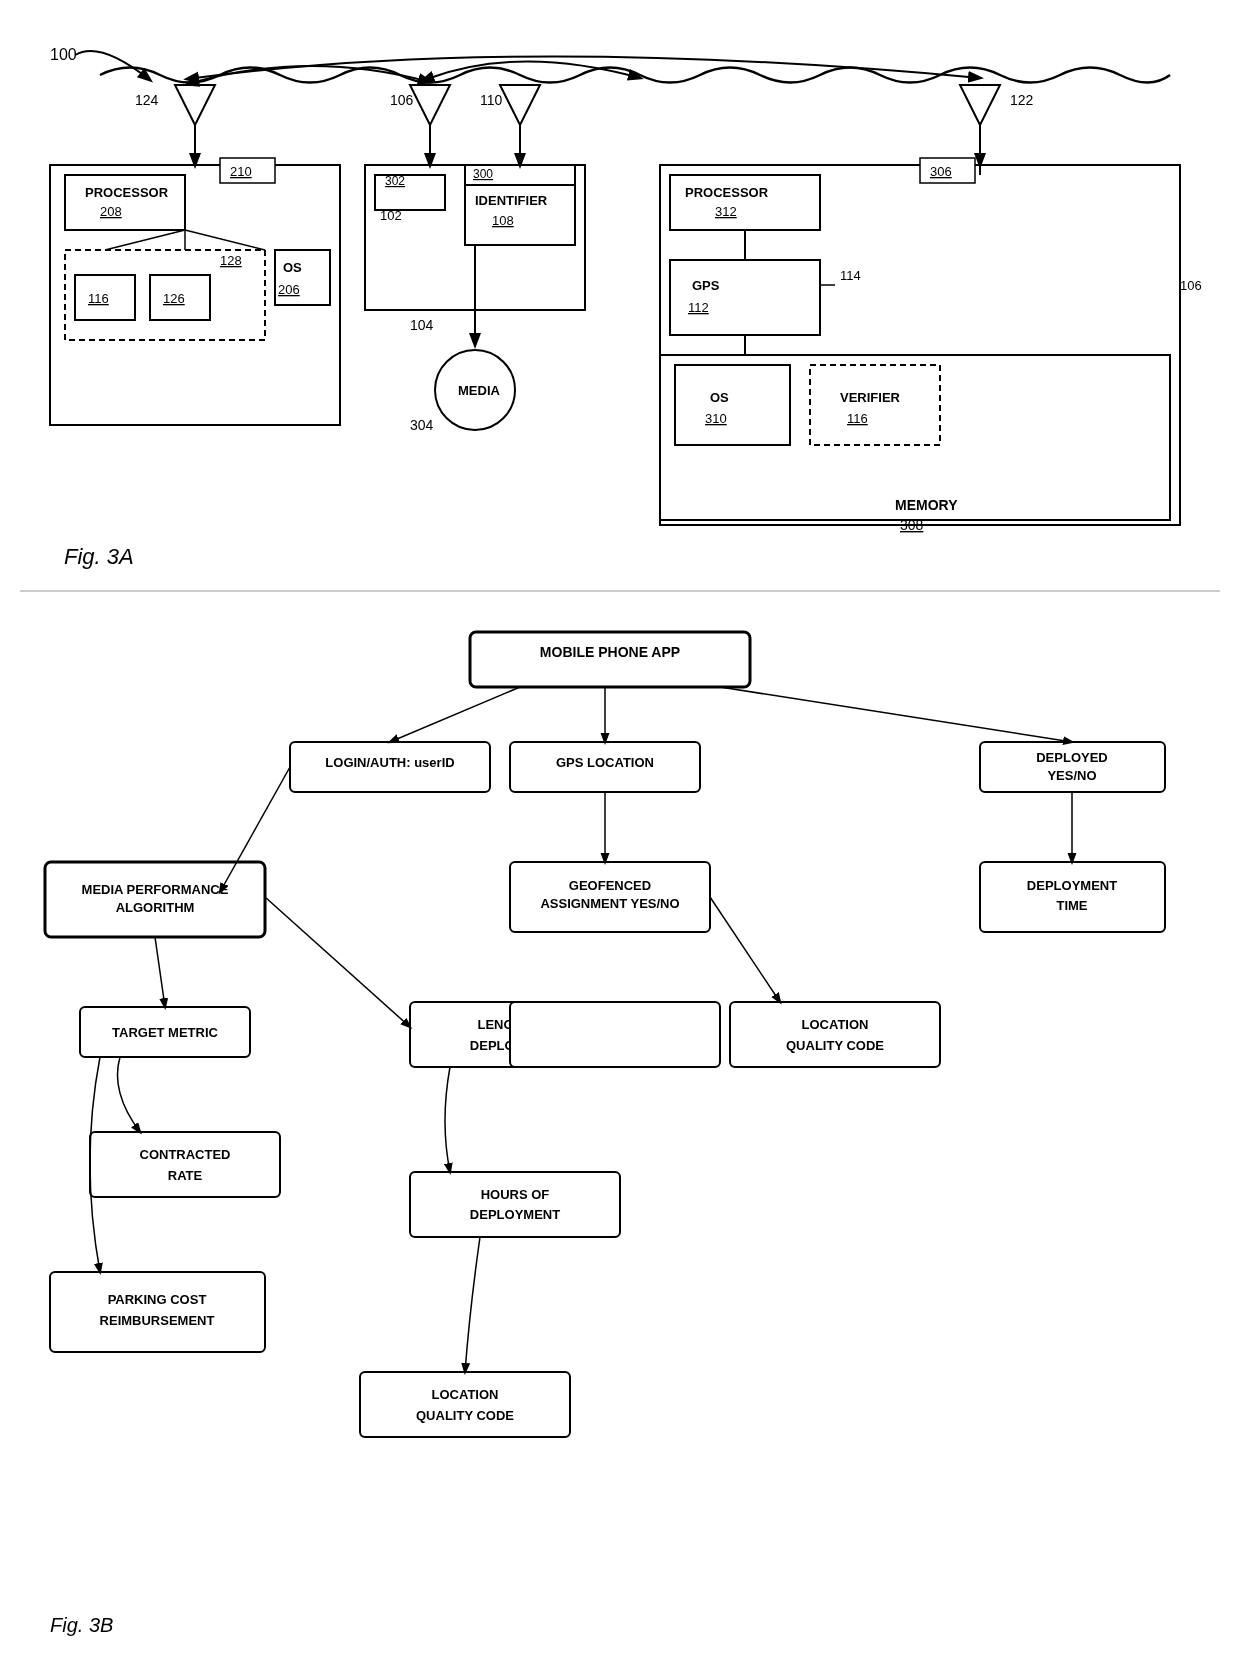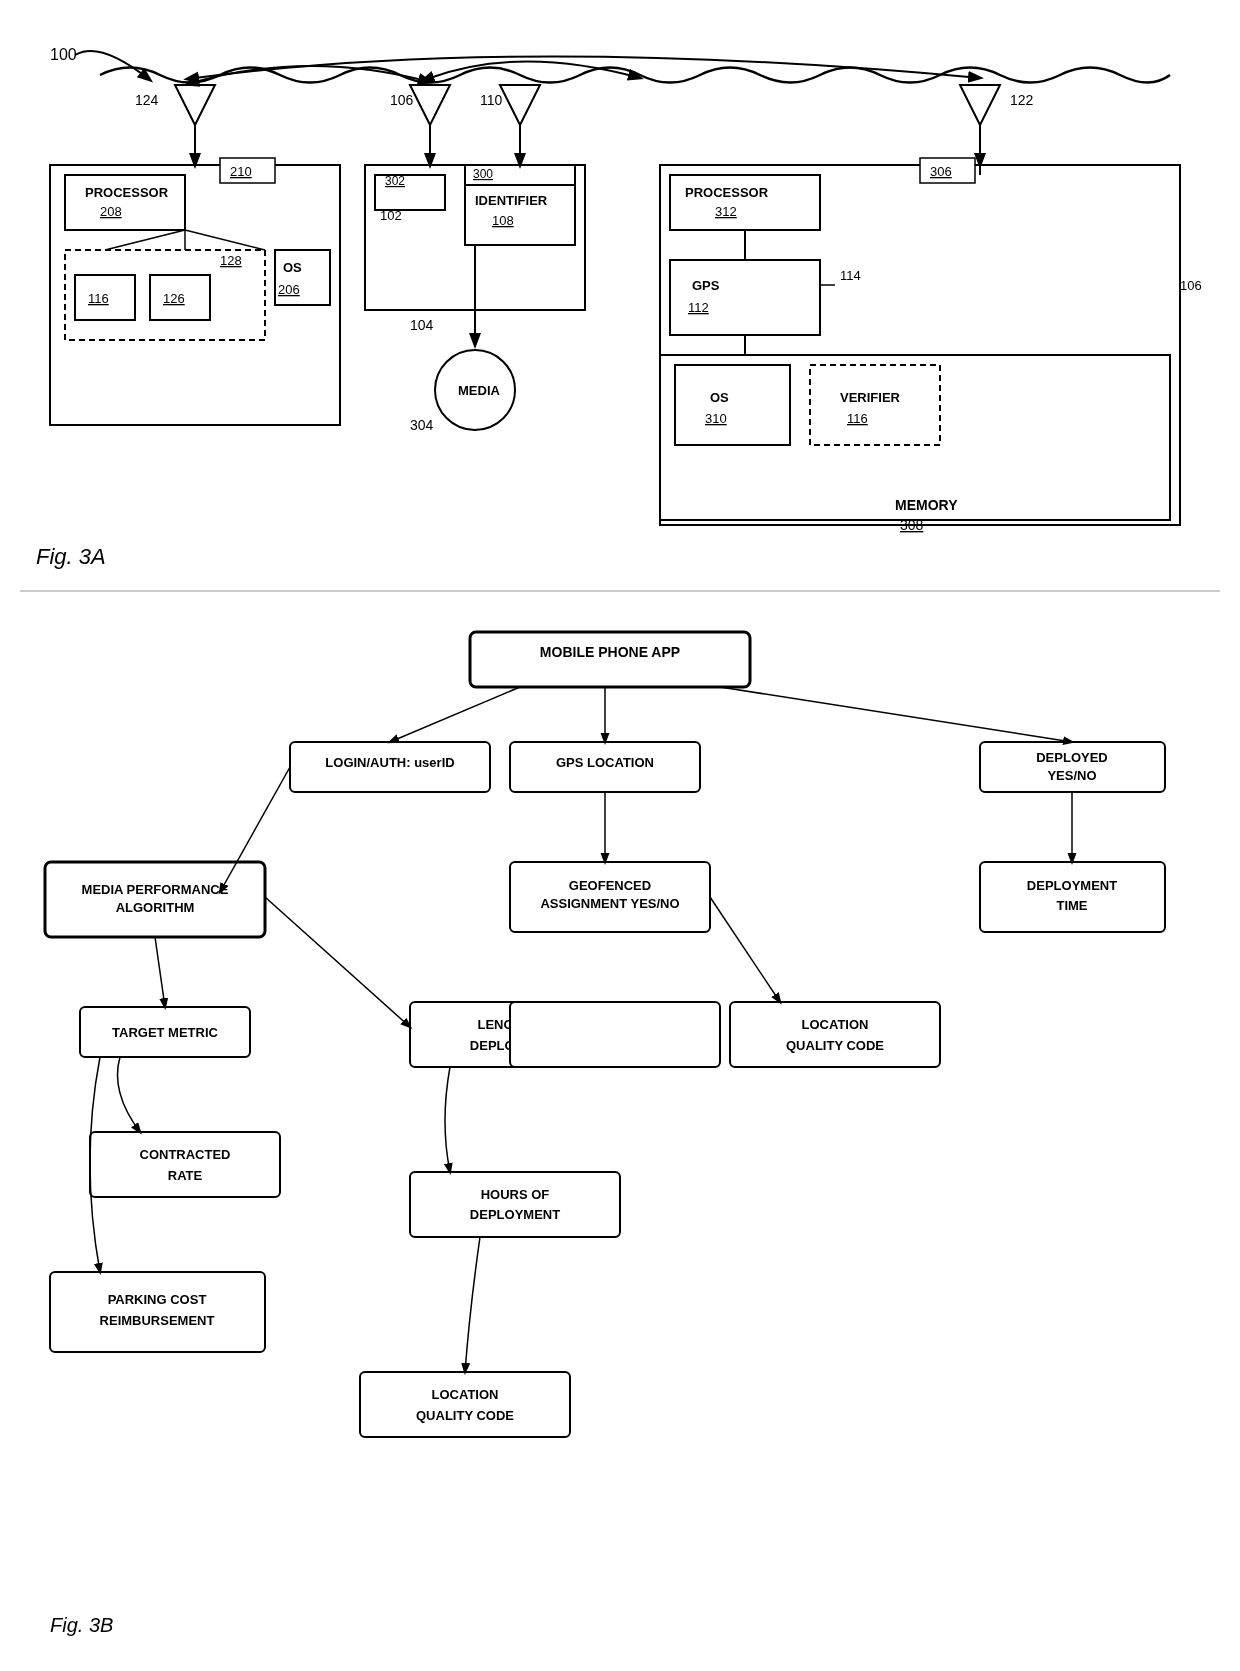--- a/index.html
+++ b/index.html
@@ -178,21 +178,21 @@
       <defs>
         <marker id="arrow" markerWidth="8" markerHeight="8" refX="6" refY="3" orient="auto">
           <path d="M0,0 L0,6 L8,3 z" fill="#000"></path>
         </marker>
         <marker id="arrow-start" markerWidth="8" markerHeight="8" refX="2" refY="3" orient="auto-start-reverse">
           <path d="M0,0 L0,6 L8,3 z" fill="#000"></path>
         </marker>
       </defs>
     </svg>
 
-    <div style="position:absolute; bottom:10px; left:16px;text-align:right;">
+    <div style="position:absolute; bottom:10px; left:44px;text-align:right;">
       <span class="fig-label">Fig. 3A</span>
     </div>
   </div>
 
   <div style="width:100%; height:2px; background:#ccc; margin: 10px 0;"></div>
 
   <div class="fig3b-container">
     <svg width="1200" height="1050" viewBox="0 0 1200 1050" xmlns="http://www.w3.org/2000/svg" style="position:absolute;top:0;left:0;">
       <defs>
         <marker id="arr2" markerWidth="8" markerHeight="8" refX="6" refY="3" orient="auto">

